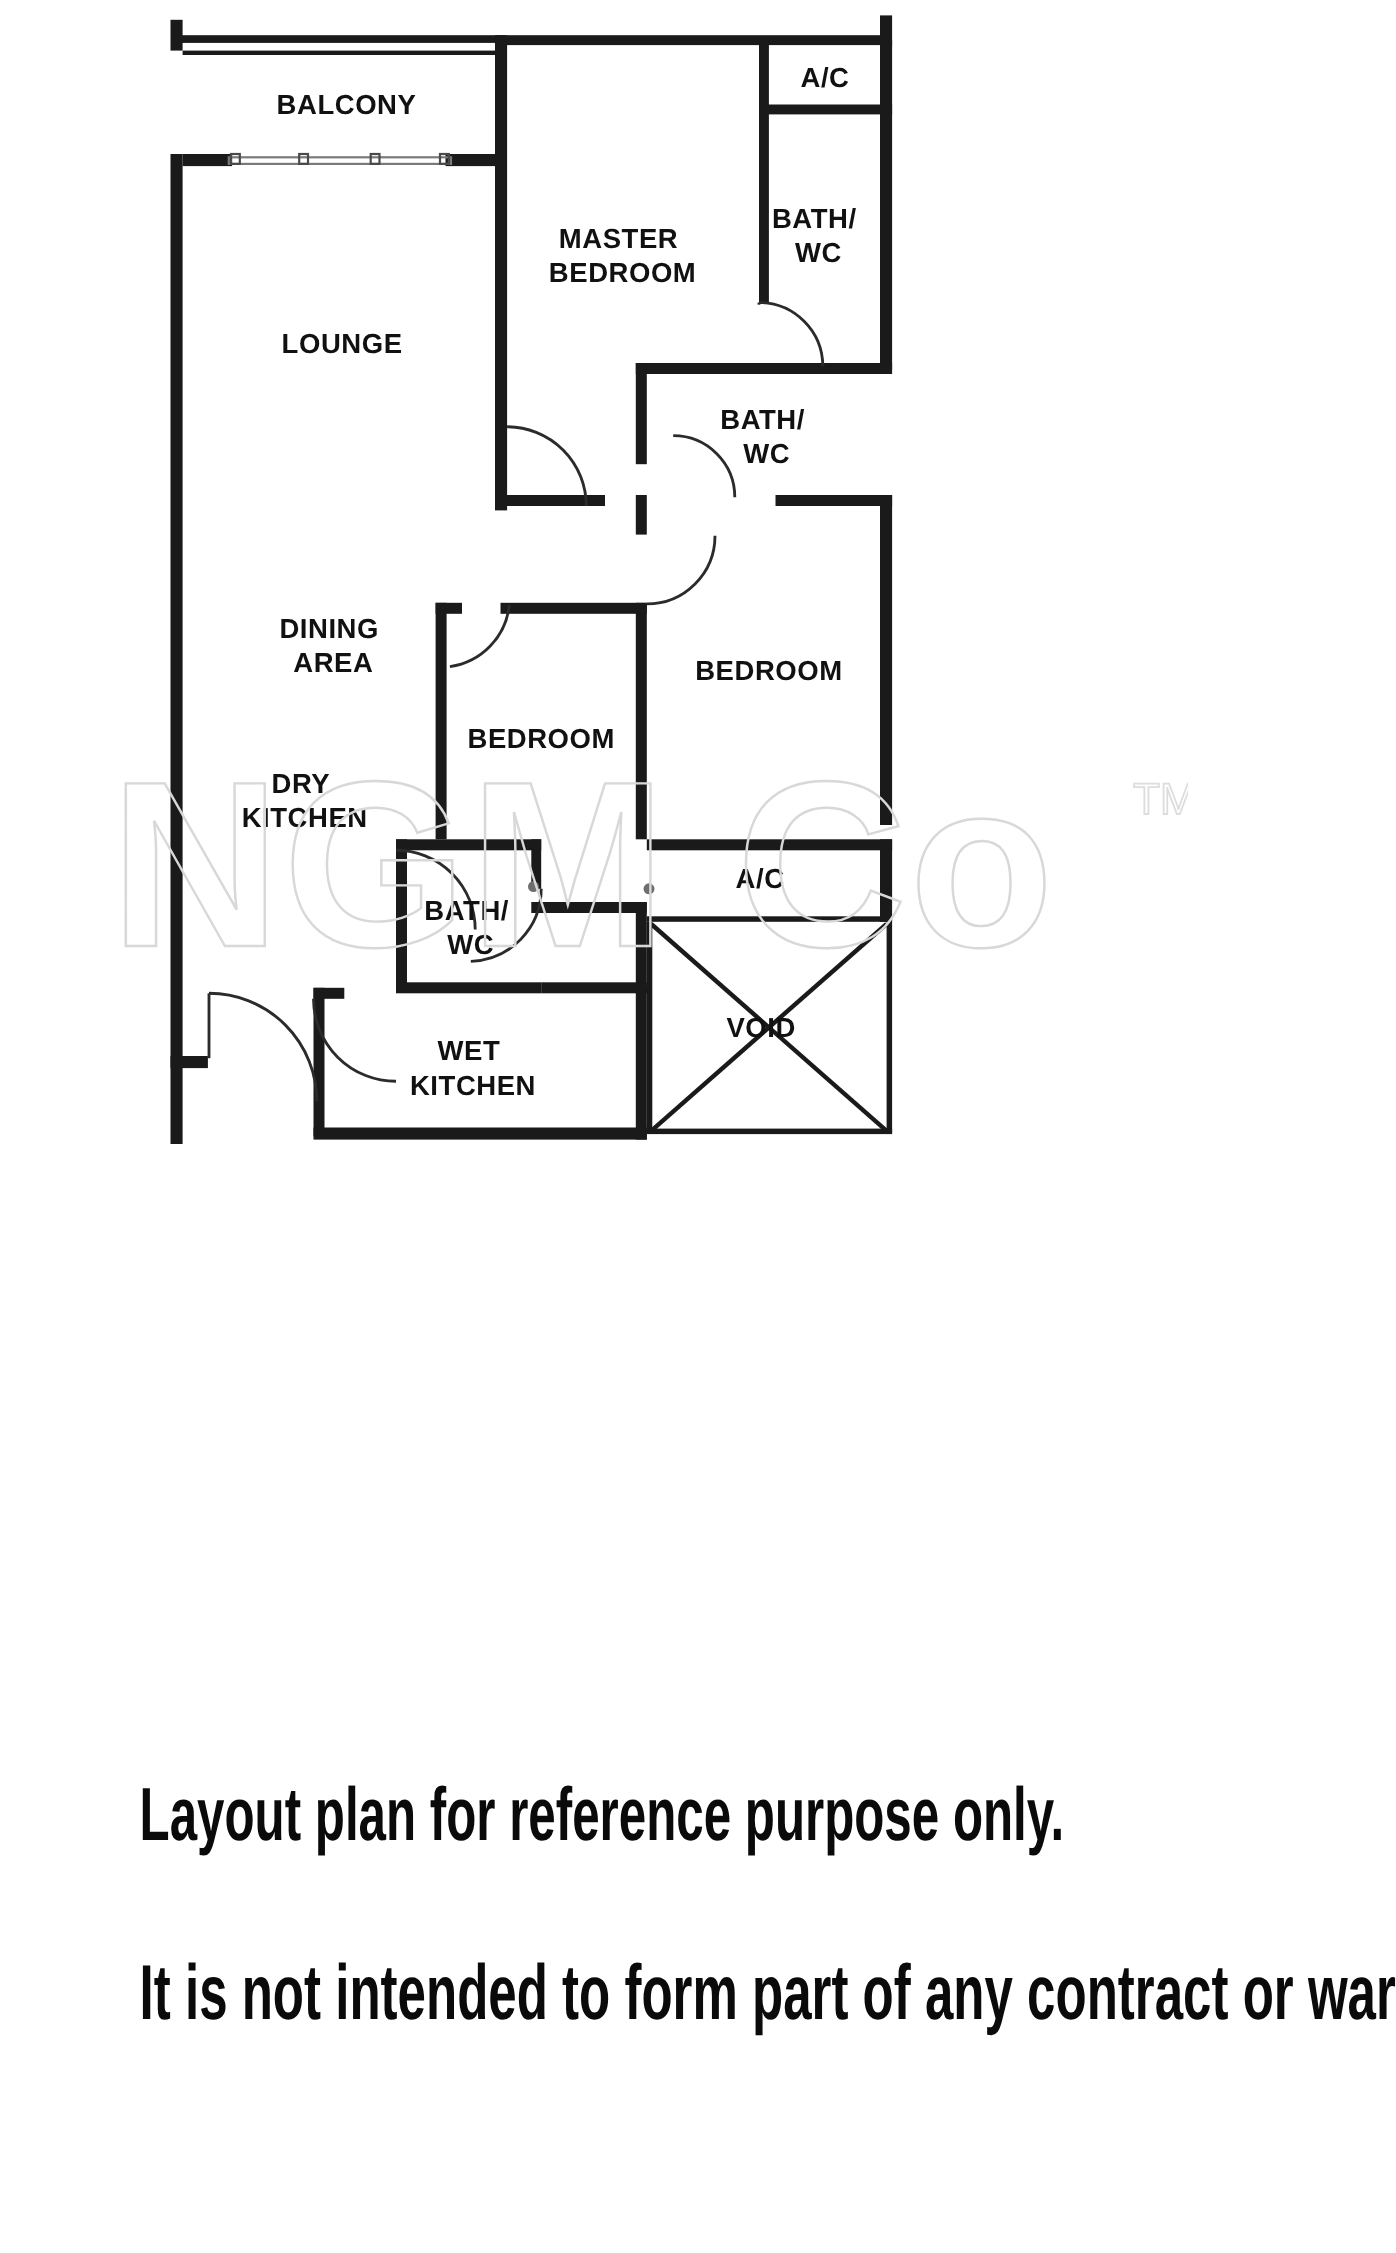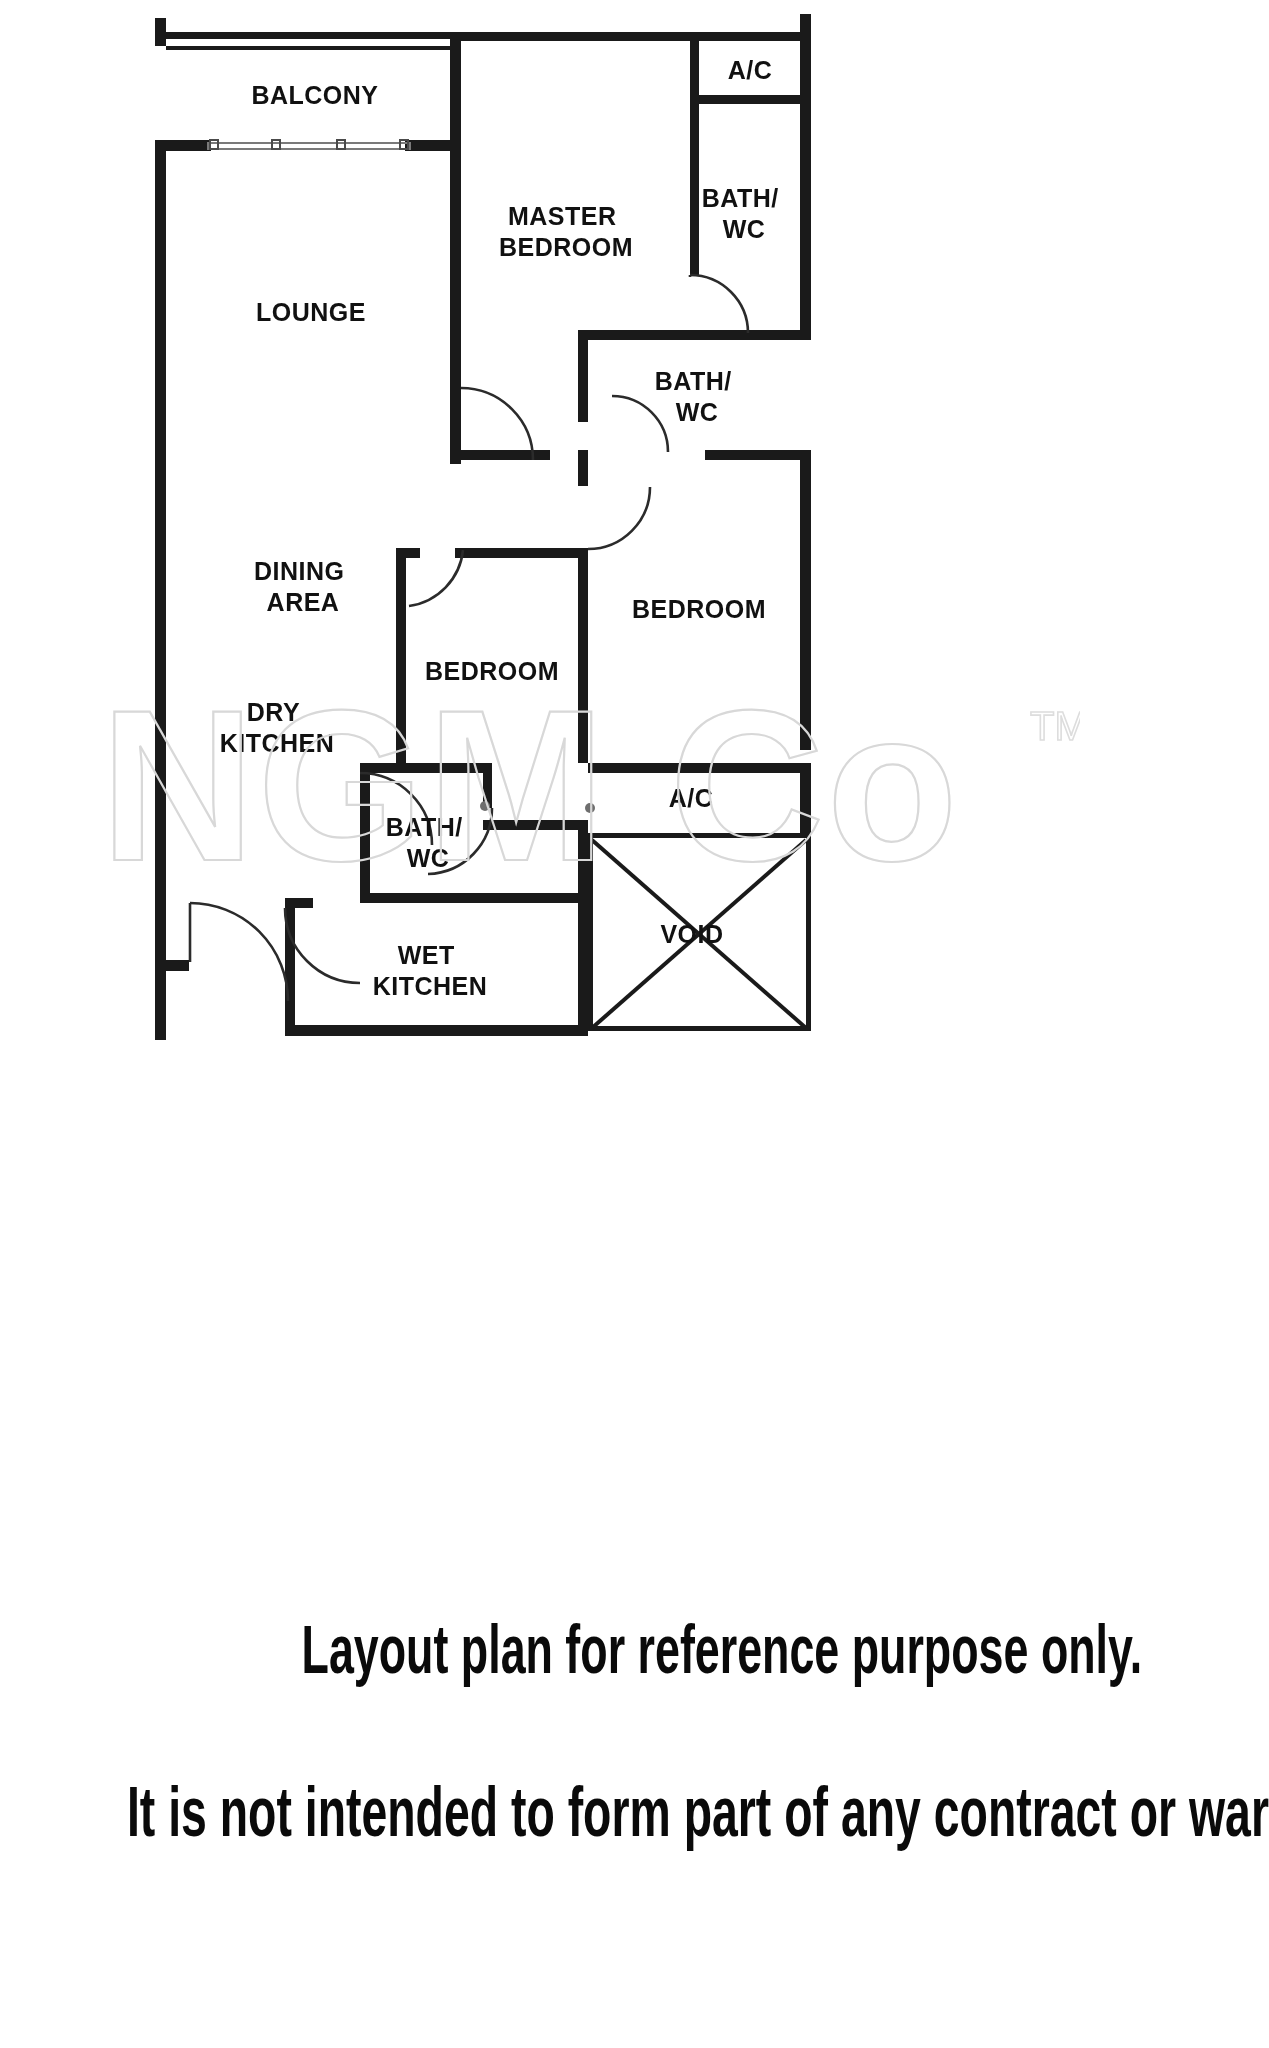--- a/index.html
+++ b/index.html
@@ -65,21 +65,21 @@
     stroke: #dddddd;
     stroke-width: 1.6;
   }
 
   
   #disclaimer {
     position: absolute;
     left: 0;
     top: 1470px;
     width: 1269px;
-    text-align: right;
+    text-align: left;
   }
   .disclaimer-line {
     color: #0a0a0a;
     font-family: "Liberation Sans Narrow", "Liberation Sans", sans-serif;
     font-weight: bold;
     white-space: nowrap;
     display: block;
     transform-origin: center center;
   }
   #disclaimer-line-1 {

